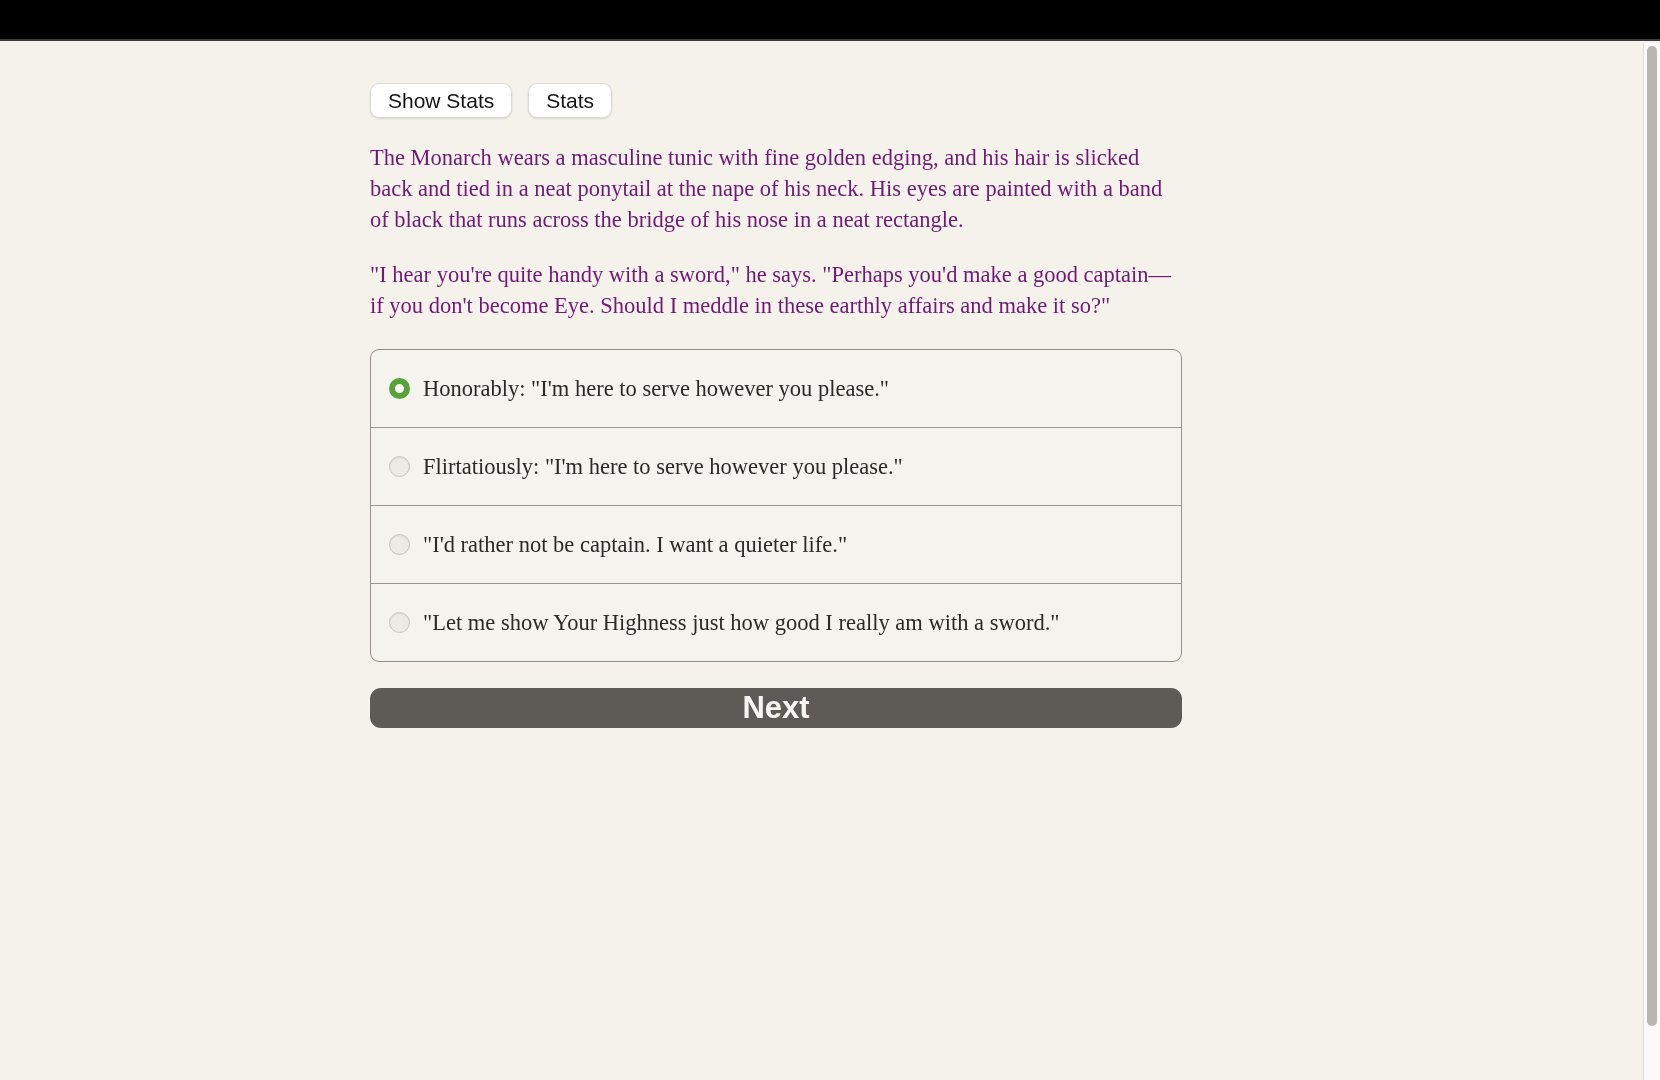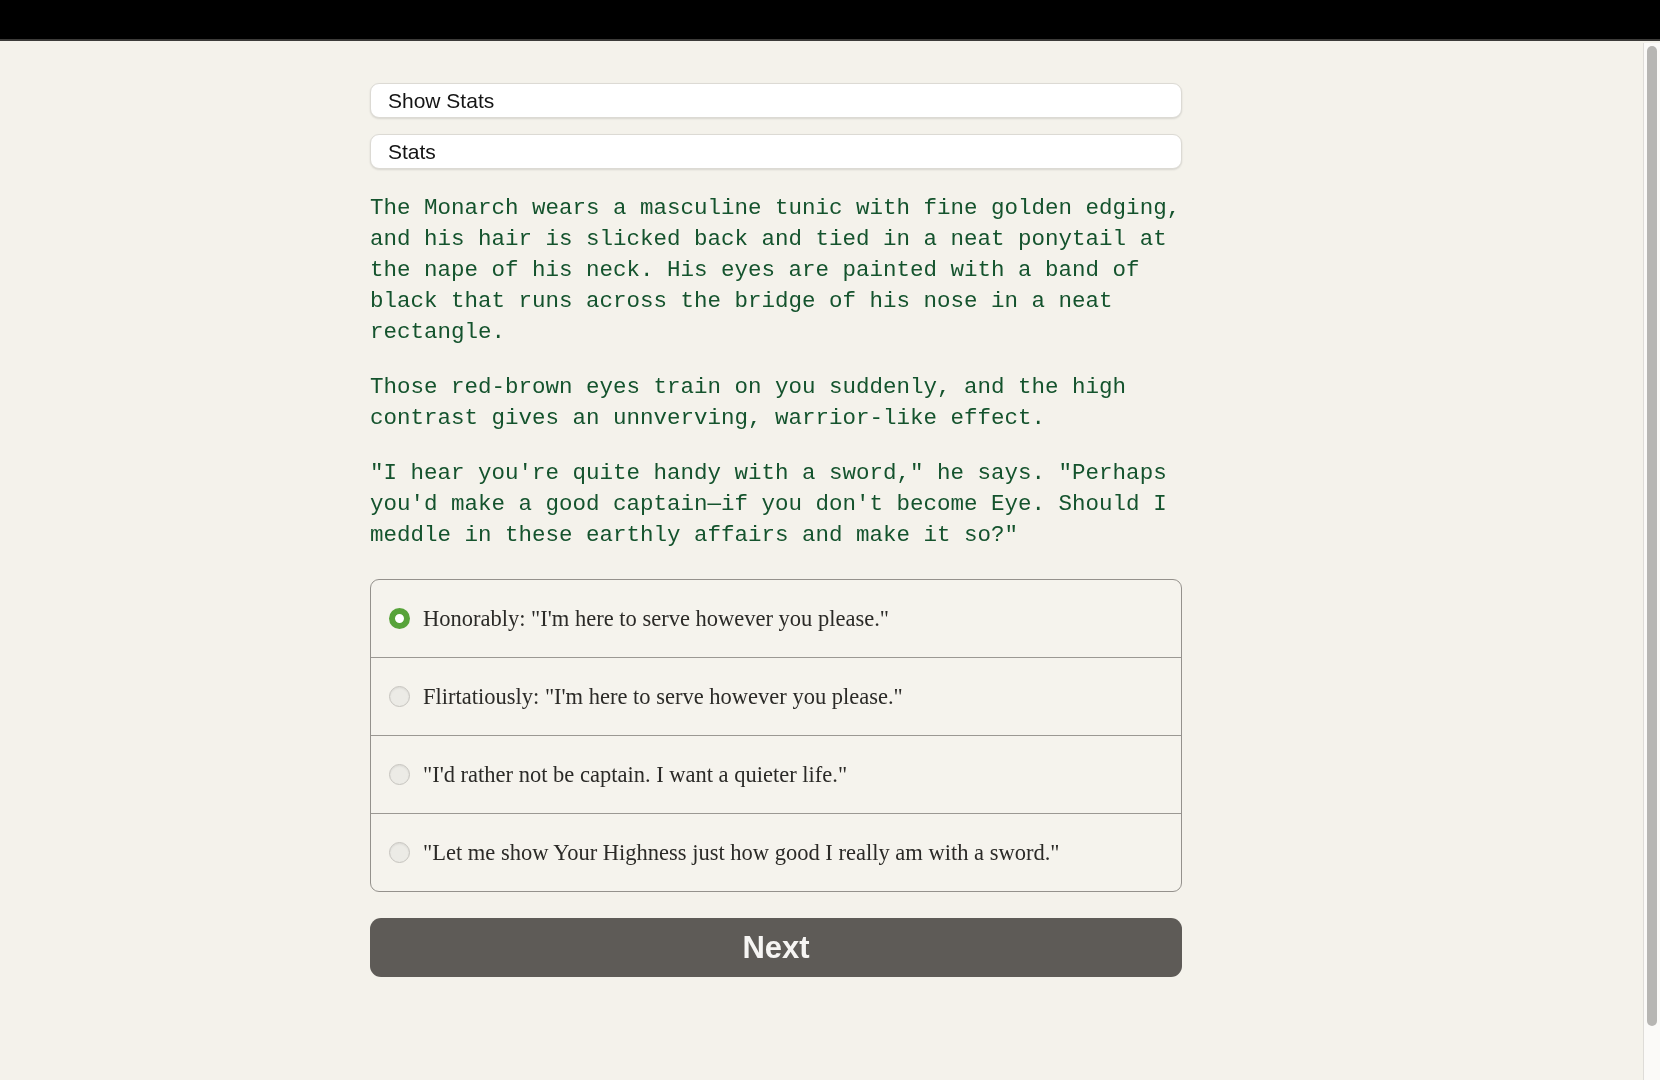--- a/index.html
+++ b/index.html
@@ -17,39 +17,38 @@
   }
   .content {
     position: absolute;
     top: 43px; left: 370px;
     width: 812px;
   }
   .toolbar {
     margin-top: 40px;
     display: flex;
     gap: 16px;
-    flex-direction: column;
   }
   .btn-chip {
     background: #ffffff;
     border: 1px solid #dcdad4;
     border-radius: 9px;
     box-shadow: 0 1px 2px rgba(0,0,0,0.12);
     height: 35px;
     padding: 0 17px;
     font-size: 21px;
     color: #141414;
     display: inline-flex;
     align-items: center;
     cursor: pointer;
     font-family: "Liberation Sans", sans-serif;
   }
   .story {
-    font-family: Liberation Mono, monospace;
-    color: #14532d;
+    font-family: Liberation Serif, serif;
+    color: #701a75;
   }
   .story p {
     font-size: 22.5px;
     line-height: 31px;
     margin-top: 24px;
     letter-spacing: 0;
   }
   .choice-box {
     margin-top: 28px;
     border: 1px solid #94918c;
@@ -82,21 +81,21 @@
   }
   .choice-label {
     font-family: "Liberation Serif", serif;
     font-size: 22.5px;
     line-height: 31px;
     color: #2b2a27;
   }
   .next-btn {
     margin-top: 26px;
     width: 100%;
-    height: 59px;
+    height: 40px;
     border: none;
     border-radius: 11px;
     background: #5e5b57;
     color: #f6f5f3;
     font-size: 31px;
     font-weight: bold;
     font-family: "Liberation Sans", sans-serif;
     cursor: pointer;
     display: flex;
     align-items: center;
@@ -124,21 +123,20 @@
 
 <div class="content">
 
   <div class="toolbar">
     <button class="btn-chip">Show Stats</button>
     <button class="btn-chip">Stats</button>
   </div>
 
   <div class="story">
     <p>The Monarch wears a masculine tunic with fine golden edging, and his hair is slicked back and tied in a neat ponytail at the nape of his neck. His eyes are painted with a band of black that runs across the bridge of his nose in a neat rectangle.</p>
-    <p>Those red-brown eyes train on you suddenly, and the high contrast gives an unnverving, warrior-like effect.</p>
     <p>"I hear you're quite handy with a sword," he says. "Perhaps you'd make a good captain—if you don't become Eye. Should I meddle in these earthly affairs and make it so?"</p>
   </div>
 
   <div class="choice-box">
     <div class="choice-row">
       <span class="radio selected"></span>
       <span class="choice-label">Honorably: "I'm here to serve however you please."</span>
     </div>
     <div class="choice-row">
       <span class="radio"></span>

